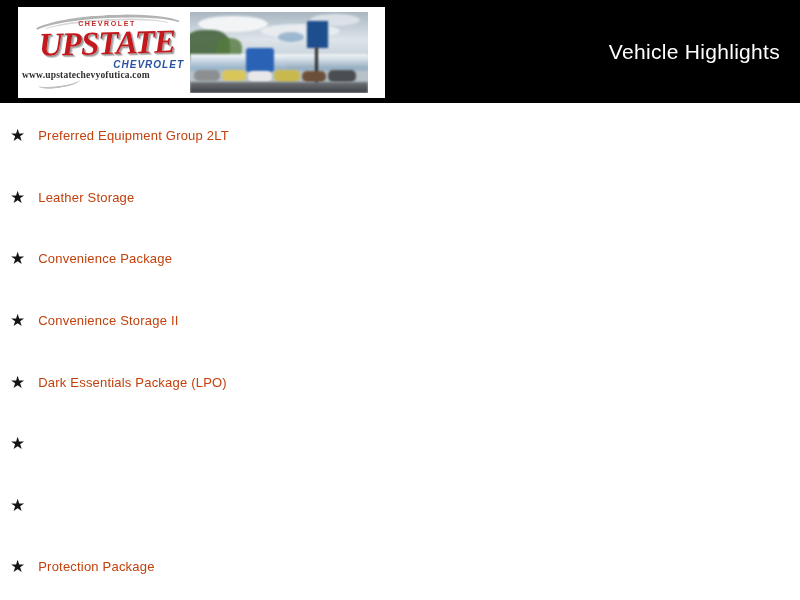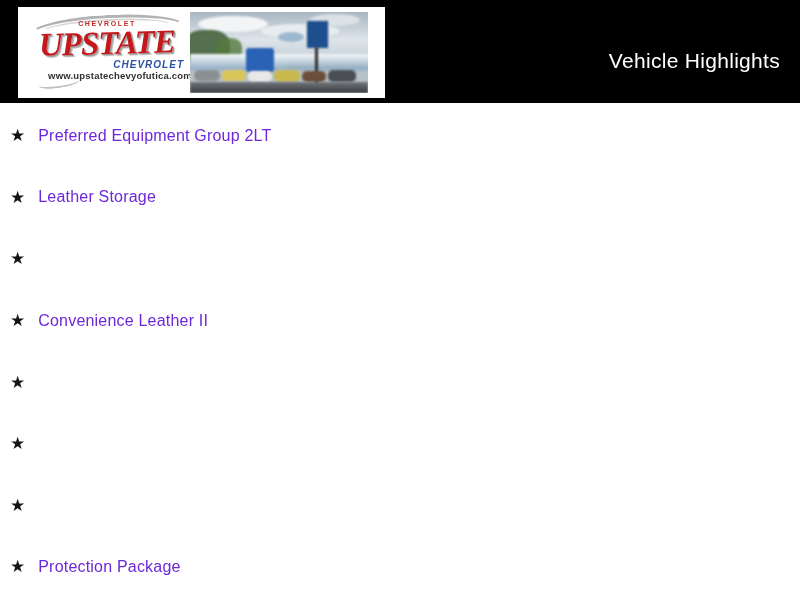--- a/index.html
+++ b/index.html
@@ -2,39 +2,39 @@
 <html><head>
 <meta charset="utf-8">
 <style>
   html,body{margin:0;padding:0;background:#fff;}
   .page{position:relative;width:800px;height:600px;background:#ffffff;overflow:hidden;
         font-family:"Liberation Sans",sans-serif;}
 
   
   .header{position:relative;width:800px;height:103px;background:#000000;}
   .title{position:absolute;top:0;right:20px;height:100%;display:flex;align-items:center;
-         color:#ffffff;font-size:21px;font-weight:400;letter-spacing:.3px;margin-top:9px;}
+         color:#ffffff;font-size:21px;font-weight:400;letter-spacing:.3px;}
 
   
   .logo-box{position:absolute;left:18px;top:7px;width:367px;height:91px;background:#ffffff;}
   .logo-art{position:absolute;left:4px;top:4px;width:170px;height:82px;}
   .swoosh{position:absolute;left:8px;top:4px;width:152px;height:26px;border-radius:50%;
           border:2px solid transparent;border-top:3px solid #b3b3b3;transform:rotate(-3deg);}
   .swoosh2{position:absolute;left:20px;top:8px;width:128px;height:16px;border-radius:50%;
           border:1px solid transparent;border-top:2px solid #d6d6d6;transform:rotate(-3deg);}
   .brand-top{position:absolute;top:9px;left:0;width:100%;text-align:center;font-size:7px;
              font-weight:bold;color:#c42a2a;letter-spacing:1.6px;}
   .brand-main{position:absolute;top:14px;left:0;width:100%;text-align:center;
               font-family:"Liberation Serif",serif;font-style:italic;font-weight:bold;
               font-size:33px;color:#c3191d;letter-spacing:-1px;transform:rotate(-1.5deg);
               text-shadow:0 0 1px #ffffff,1px 1px 0 #8c8c8c,2px 2px 1px #b8b8b8;}
   .brand-sub{position:absolute;top:48px;right:8px;font-size:10px;font-weight:bold;
              font-style:italic;color:#2a52a3;letter-spacing:1px;}
-  .website{position:absolute;top:59px;left:0;width:100%;text-align:right;font-size:9.5px;
-           font-weight:bold;color:#303030;letter-spacing:.2px;}
+  .website{position:absolute;top:59px;left:0;width:100%;text-align:left;font-size:9.5px;
+           font-weight:bold;color:#303030;letter-spacing:.2px;font-family:Liberation Serif, serif;}
   .scribble{position:absolute;left:16px;top:66px;width:42px;height:9px;border-radius:50%;
             border-bottom:2px solid #bfbfbf;transform:rotate(-8deg);}
 
   
   .photo{position:absolute;left:172px;top:5px;width:178px;height:81px;overflow:hidden;
          background:linear-gradient(180deg,#a9b6c2 0%,#dde4ea 34%,#c9d3da 55%,#b7c1c8 65%);}
   .photo *{position:absolute;filter:blur(1.2px);}
   .cloud1{left:8px;top:4px;width:70px;height:16px;border-radius:50%;background:#f2f4f6;}
   .cloud2{left:70px;top:12px;width:80px;height:14px;border-radius:50%;background:#e8ecef;}
   .cloud3{left:120px;top:2px;width:50px;height:12px;border-radius:50%;background:#dfe5ea;opacity:.9;}
@@ -54,21 +54,21 @@
   .car4{left:84px;top:58px;width:26px;height:12px;border-radius:5px;background:#c9b84e;}
   .car5{left:112px;top:59px;width:24px;height:11px;border-radius:5px;background:#6b4f3a;}
   .car6{left:138px;top:58px;width:28px;height:12px;border-radius:5px;background:#4a4e52;}
   .ground{left:0;top:70px;width:178px;height:11px;
           background:linear-gradient(180deg,#70757a,#3a3d40);}
 
   
   .list{list-style:none;margin:0;padding:2px 0 0 10px;}
   .list li{height:61.6px;display:flex;align-items:center;}
   .star{font-size:17px;color:#141414;margin-right:13px;line-height:1;}
-  .label{font-size:16px;color:#6d28d9;letter-spacing:.2px;}
+  .label{font-size:13px;color:#c2410c;letter-spacing:.2px;}
 </style>
 </head>
 <body>
 
 <div class="page">
 
   <header class="header">
 
     <div class="logo-box">
       <div class="logo-art">
@@ -111,27 +111,29 @@
       <li>
         <span class="star">★</span>
         <span class="label">Preferred Equipment Group 2LT</span>
       </li>
       <li>
         <span class="star">★</span>
         <span class="label">Leather Storage</span>
       </li>
       <li>
         <span class="star">★</span>
+        <span class="label">Convenience Package</span>
       </li>
       <li>
         <span class="star">★</span>
-        <span class="label">Convenience Leather II</span>
+        <span class="label">Convenience Storage II</span>
       </li>
       <li>
         <span class="star">★</span>
+        <span class="label">Dark Essentials Package (LPO)</span>
       </li>
       <li>
         <span class="star">★</span>
       </li>
       <li>
         <span class="star">★</span>
       </li>
       <li>
         <span class="star">★</span>
         <span class="label">Protection Package</span>

